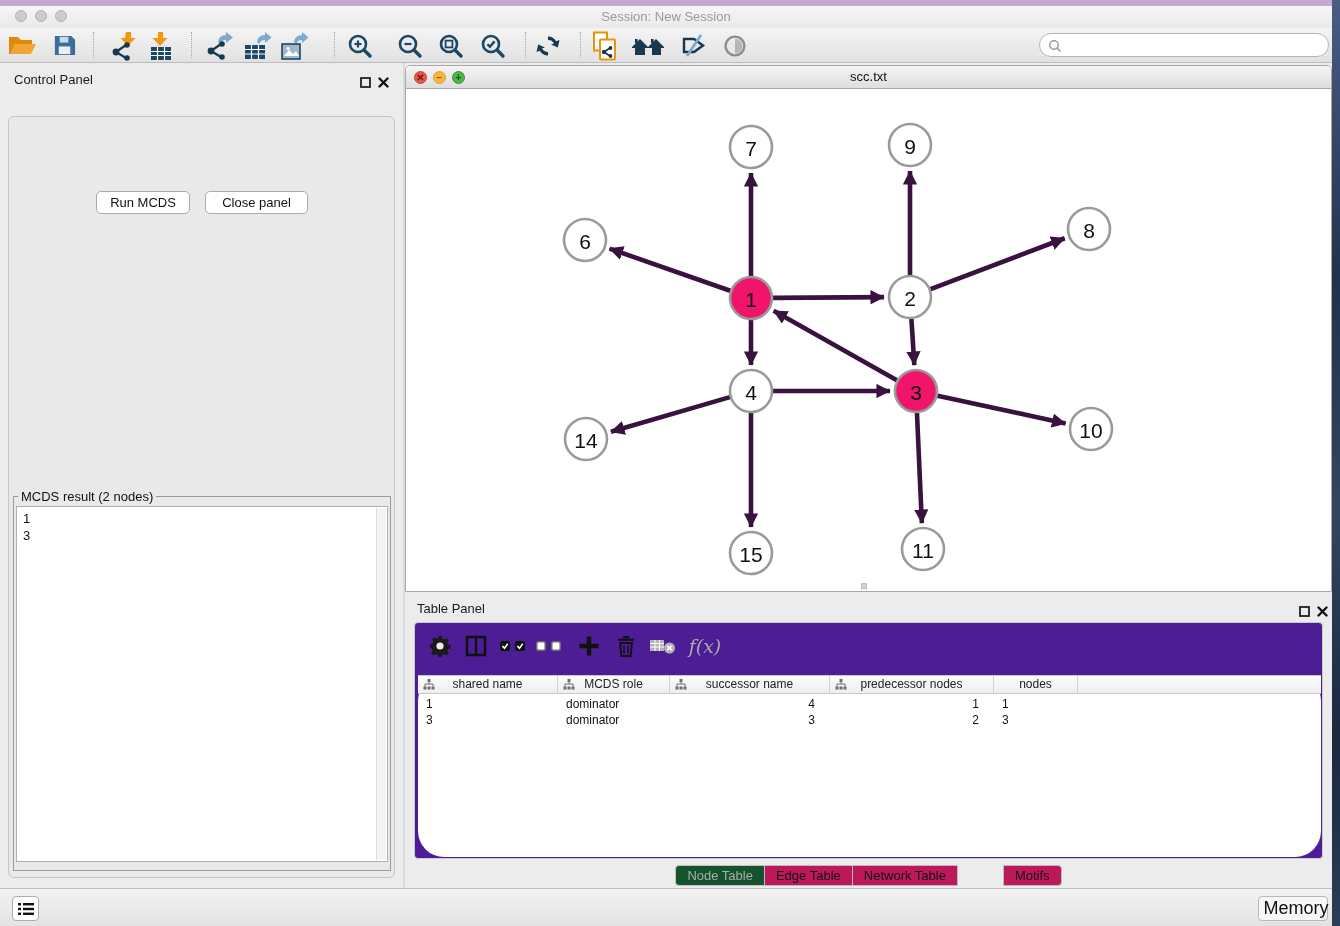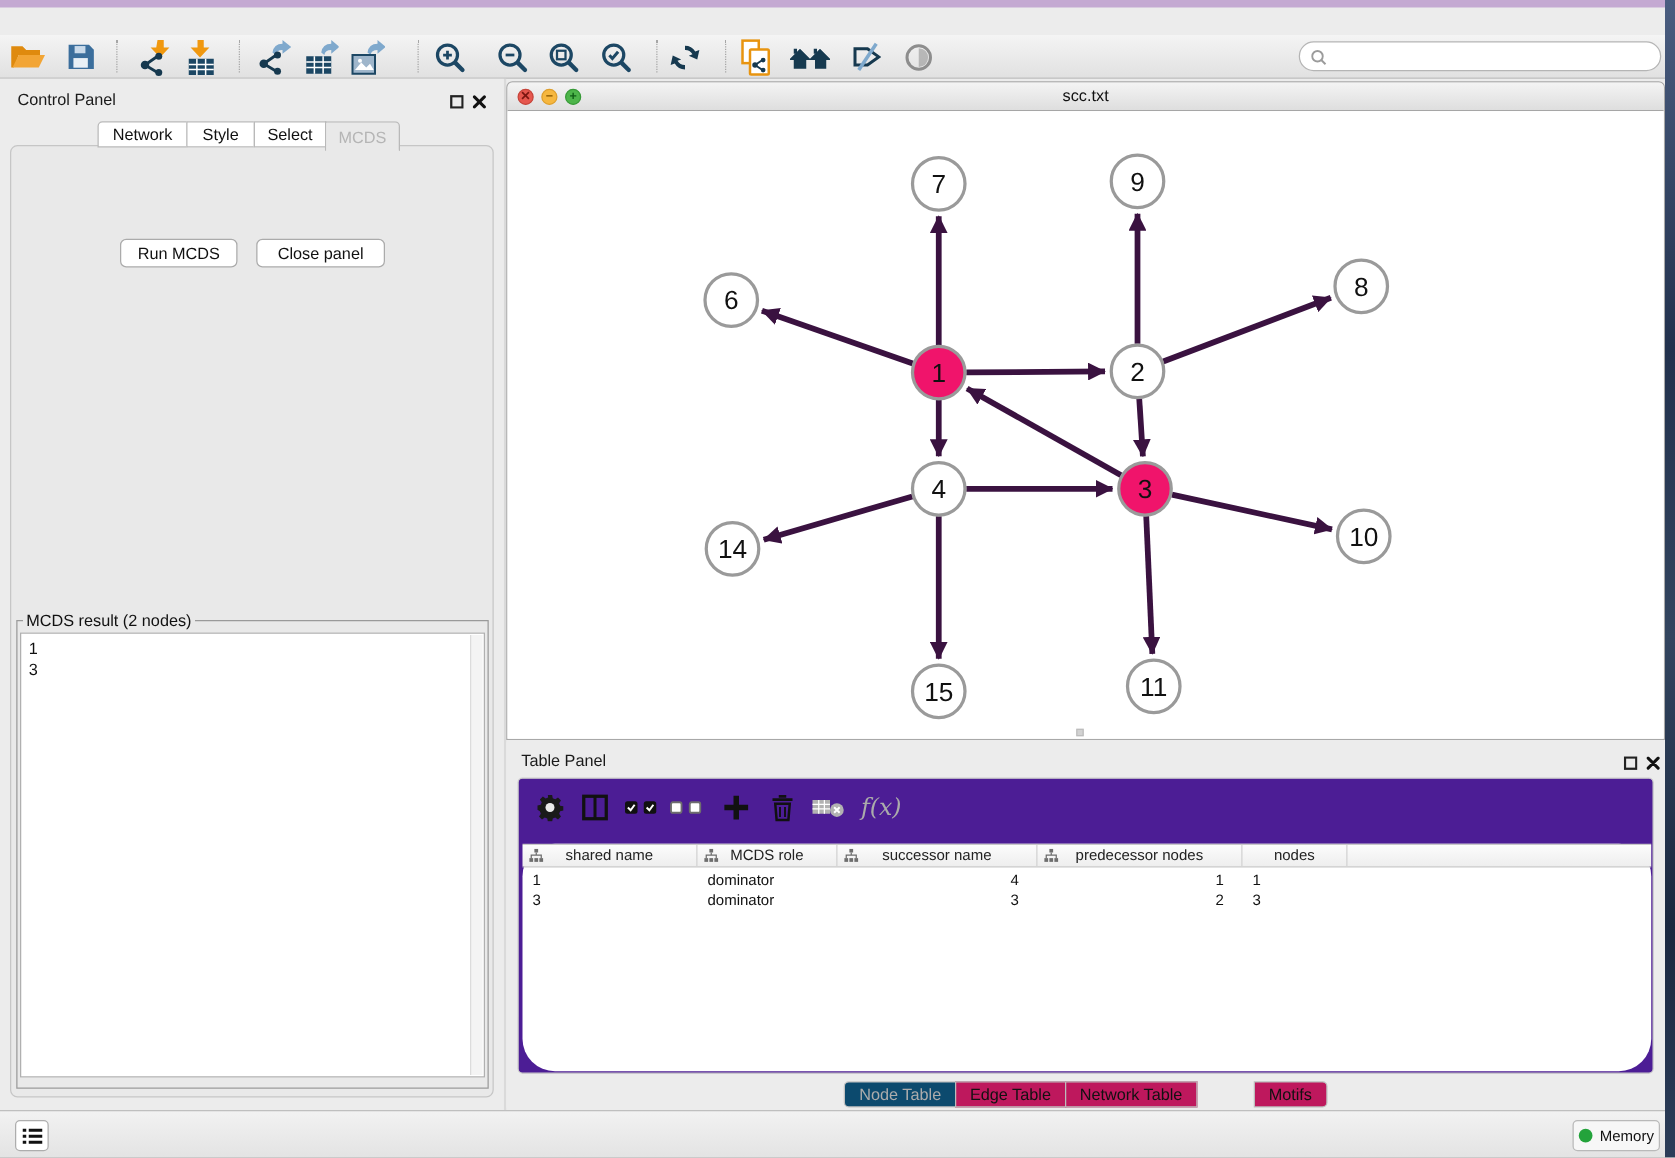--- a/index.html
+++ b/index.html
@@ -55,35 +55,41 @@
   .tbl{position:absolute;left:3px;top:52px;width:903px;height:182px;background:#fff;border-radius:26px;}
   .tbl-head{position:absolute;left:0;top:0;height:19px;background:linear-gradient(#FCFCFC,#EEEEEE);border-top:1px solid #C8C8C8;border-bottom:1px solid #C8C8C8;}
   .th{position:absolute;top:0;height:17px;border-right:1px solid #D2D2D2;font-size:12px;color:#222;text-align:center;line-height:17px;}
   .th svg{position:absolute;left:5px;top:3px;}
   .trow{position:absolute;left:0;height:16px;width:100%;cursor:default;}
   .td{position:absolute;top:0;height:16px;font-size:12px;color:#111;line-height:16px;}
   .tp-tabs{position:absolute;left:0;bottom:0px;width:100%;display:flex;justify-content:center;}
   .tp-tab{height:21px;padding:0 11px;border:1px solid #bcbcbc;background:#be185d;color:#111;font-size:13px;line-height:19px;margin-left:-1px;cursor:pointer;}
   .tp-tab:first-child{border-radius:4px 0 0 4px;margin-left:0;}
   .tp-tab:last-child{border-radius:0 4px 4px 0;margin-left:45px;}
-  .tp-tab.sel{background:#0c4a6e;color:#ACACAC;border-color:#C2C2C2;}
+  .tp-tab.sel{background:#14532d;color:#ACACAC;border-color:#C2C2C2;}
   
   .statusbar{position:absolute;left:0;top:888px;width:1332px;height:38px;background:linear-gradient(#f2f2f2,#e3e3e3);border-top:1px solid #bfbfbf;}
   .sb-list{position:absolute;left:12px;top:7px;width:27px;height:25px;background:#fff;border:1px solid #adadad;border-radius:4px;display:flex;align-items:center;justify-content:center;cursor:pointer;}
-  .sb-mem{position:absolute;right:4px;top:7px;width:70px;height:25px;background:#f7f7f7;border:1px solid #b9b9b9;border-radius:4px;display:flex;align-items:center;justify-content:center;gap:6px;font-size:12px;color:#111;cursor:pointer;}
+  .sb-mem{position:absolute;right:4px;top:7px;width:70px;height:25px;background:#f7f7f7;border:1px solid #b9b9b9;border-radius:4px;display:flex;align-items:center;justify-content:center;gap:6px;font-size:18px;color:#111;cursor:pointer;}
   .mem-dot{width:11px;height:11px;border-radius:50%;background:#23A33B;}
   .splitter{position:absolute;left:403px;top:63px;width:2px;height:825px;background:#DADADA;}
 </style>
 </head>
 <body>
 
 <div id="root">
   <div class="wallpaper"></div>
   <div class="accent"></div>
 
+  <div class="titlebar">
+    <div class="tl" style="left:15px"></div>
+    <div class="tl" style="left:35px"></div>
+    <div class="tl" style="left:55px"></div>
+    <div class="title-text">Session: New Session</div>
+  </div>
 
   <div class="toolbar">
     <div class="tbtn" style="left:5px">
       <svg width="30" height="26" viewBox="0 0 30 26">
           <path d="M2 4h9l3 3h11v4H8L4 21H2z" fill="#DF8A0E"></path>
           <path d="M8 11h21l-5 10H3z" fill="#F2A535"></path>
         </svg>
     </div>
     <div class="tbtn" style="left:47px">
       <svg width="25" height="25" viewBox="0 0 26 26">
@@ -223,26 +229,20 @@
     <div class="picon" style="left:360px;top:11px">
       <svg width="11" height="11">
           <rect x="1" y="1" width="9" height="9" fill="none" stroke="#222" stroke-width="1.8"></rect>
         </svg>
     </div>
     <div class="picon" style="left:378px;top:11px">
       <svg width="11" height="11">
           <path d="M1.5 1.5l8 8M9.5 1.5l-8 8" stroke="#111" stroke-width="2.4" stroke-linecap="round"></path>
         </svg>
     </div>
-    <div class="cp-tabs" id="cp-tabs">
-        <div class="cp-tab" style="width: 72px;">Network</div>
-        <div class="cp-tab" style="width: 55px;">Style</div>
-        <div class="cp-tab" style="width: 58px;">Select</div>
-        <div class="cp-tab sel" style="width: 60px;">MCDS</div>
-      </div>
     <div class="cp-body">
       <div class="btn" style="left:87px;top:74px;width:94px">Run MCDS</div>
       <div class="btn" style="left:196px;top:74px;width:103px">Close panel</div>
       <fieldset class="result">
         <legend>MCDS result (2 nodes)</legend>
         <div class="result-area">
           <pre id="mcds-result-text">1
 3</pre>
           <div class="vscroll"></div>
         </div>

